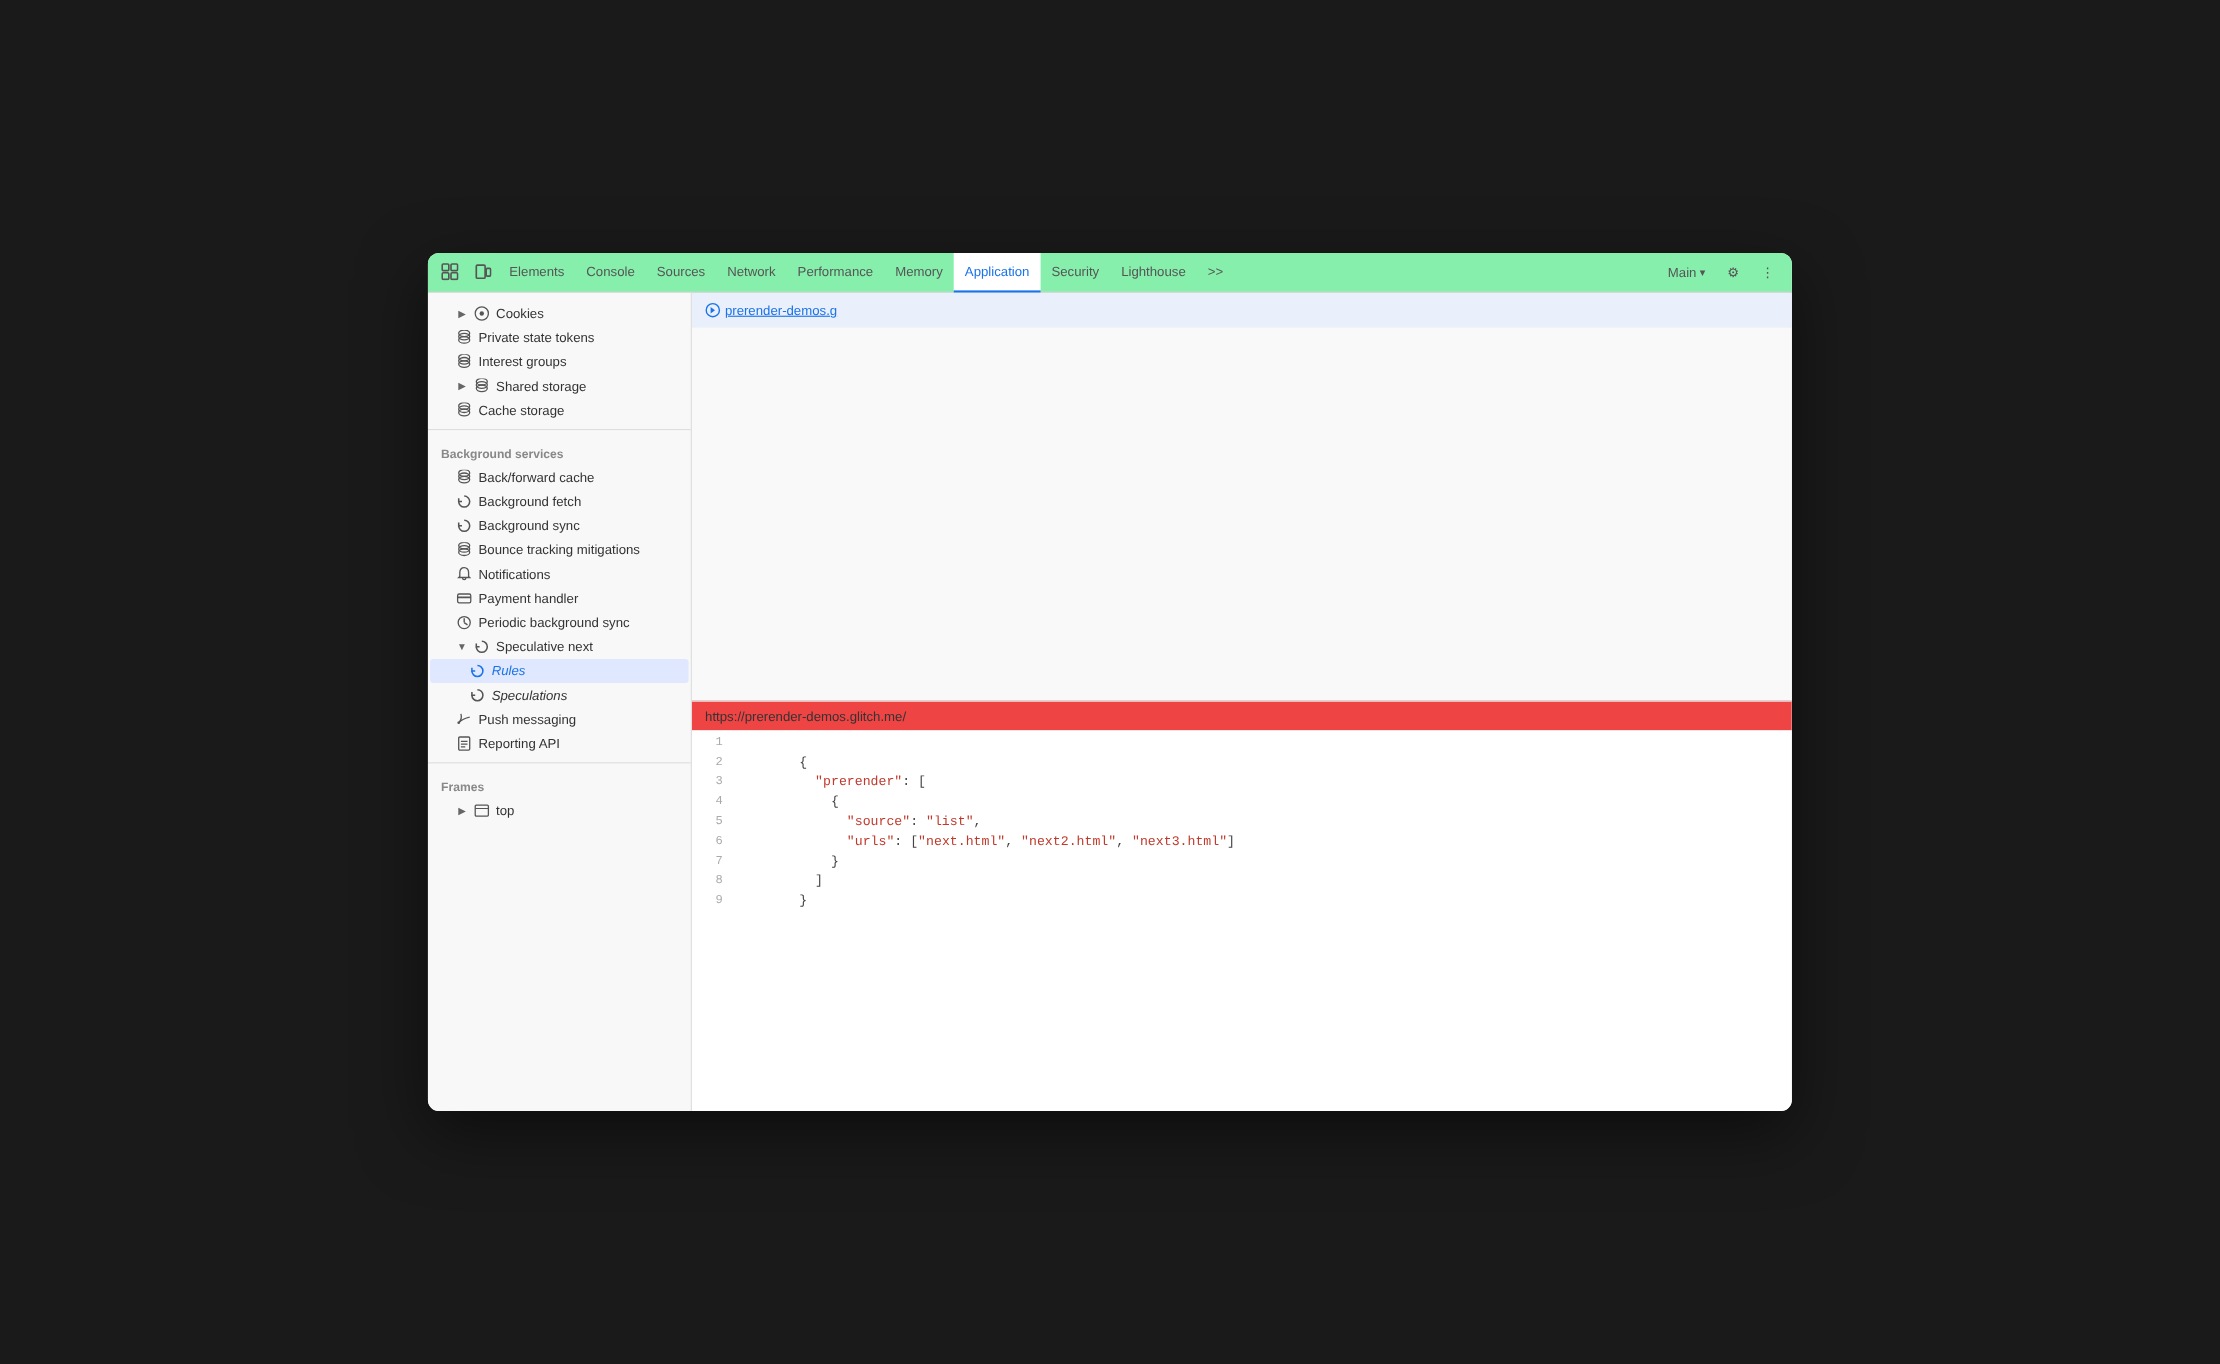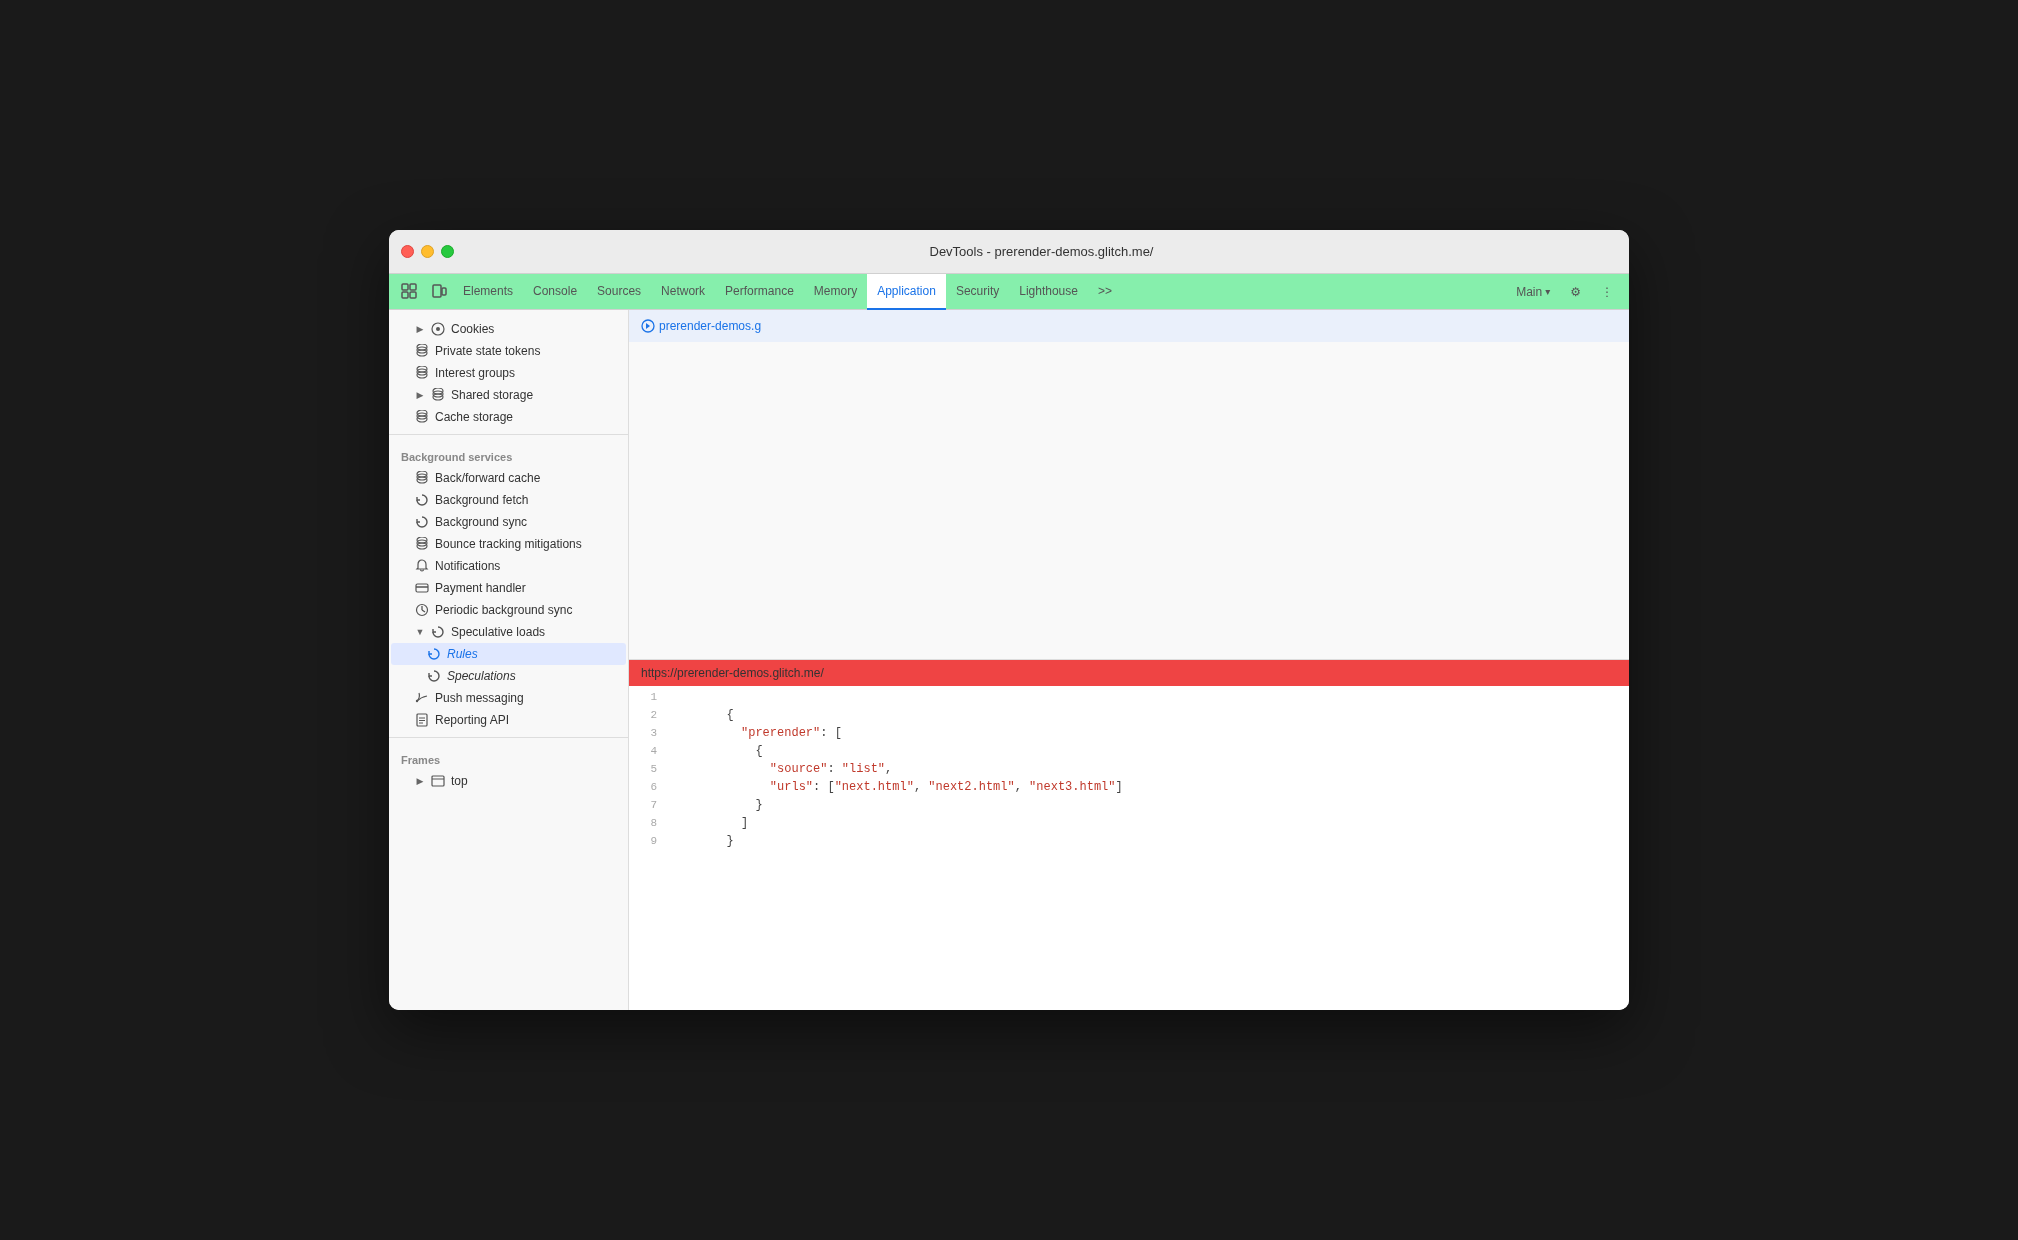--- a/index.html
+++ b/index.html
@@ -190,20 +190,21 @@
       color: #1a73e8;
       text-decoration: underline;
       cursor: pointer;
     }
     .speculate-icon {
       color: #1a73e8;
       font-size: 12px;
     }
     .ruleset-link {
       color: #1a73e8;
+      text-decoration: underline;
       cursor: pointer;
     }
     
     .empty-area {
       flex: 1;
       background: #f9f9f9;
       min-height: 200px;
     }
     
     .url-bar {
@@ -247,28 +248,20 @@
     .json-string { color: #c0392b; }
     .json-bracket { color: #444; }
     
     svg { display: block; }
   </style>
 </head>
 <body>
 
 <div class="window">
 
-  <div class="titlebar">
-    <div class="traffic-lights">
-      <div class="traffic-light close"></div>
-      <div class="traffic-light minimize"></div>
-      <div class="traffic-light maximize"></div>
-    </div>
-    <div class="titlebar-title">DevTools - prerender-demos.glitch.me/</div>
-  </div>
 
   <div class="tabbar">
 
     <div class="tab-item icon-only" style="font-size:16px; color:#555;">
       <svg width="16" height="16" viewBox="0 0 16 16">
         <rect x="1" y="1" width="6" height="6" rx="1" fill="none" stroke="#555" stroke-width="1.5"></rect>
         <rect x="9" y="1" width="6" height="6" rx="1" fill="none" stroke="#555" stroke-width="1.5"></rect>
         <rect x="1" y="9" width="6" height="6" rx="1" fill="none" stroke="#555" stroke-width="1.5"></rect>
         <rect x="9" y="9" width="6" height="6" rx="1" fill="none" stroke="#555" stroke-width="1.5"></rect>
       </svg>
@@ -451,21 +444,21 @@
         <span>Periodic background sync</span>
       </div>
       <div class="sidebar-item indent1">
         <span class="expand-arrow">▼</span>
         <span class="sidebar-icon">
           <svg width="14" height="14" viewBox="0 0 14 14">
               <path d="M7 2 A5 5 0 1 1 2 7" fill="none" stroke="#555" stroke-width="1.4"></path>
               <path d="M2 4 L2 7 L5 7" fill="none" stroke="#555" stroke-width="1.4"></path>
             </svg>
         </span>
-        <span>Speculative loads</span>
+        <span>Speculative next</span>
       </div>
       <div class="sidebar-item indent2 active">
         <span class="sidebar-icon">
           <svg width="14" height="14" viewBox="0 0 14 14">
               <path d="M7 2 A5 5 0 1 1 2 7" fill="none" stroke="#1a73e8" stroke-width="1.4"></path>
               <path d="M2 4 L2 7 L5 7" fill="none" stroke="#1a73e8" stroke-width="1.4"></path>
             </svg>
         </span>
         <span>Rules</span>
       </div>

